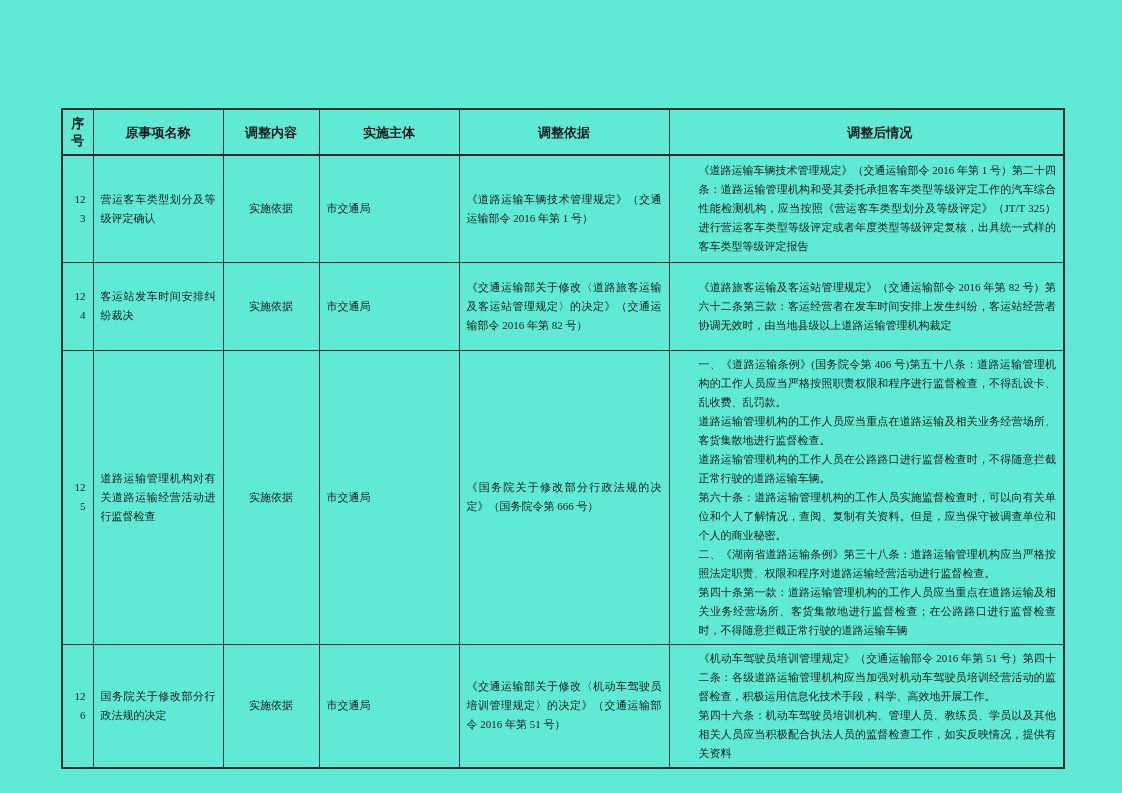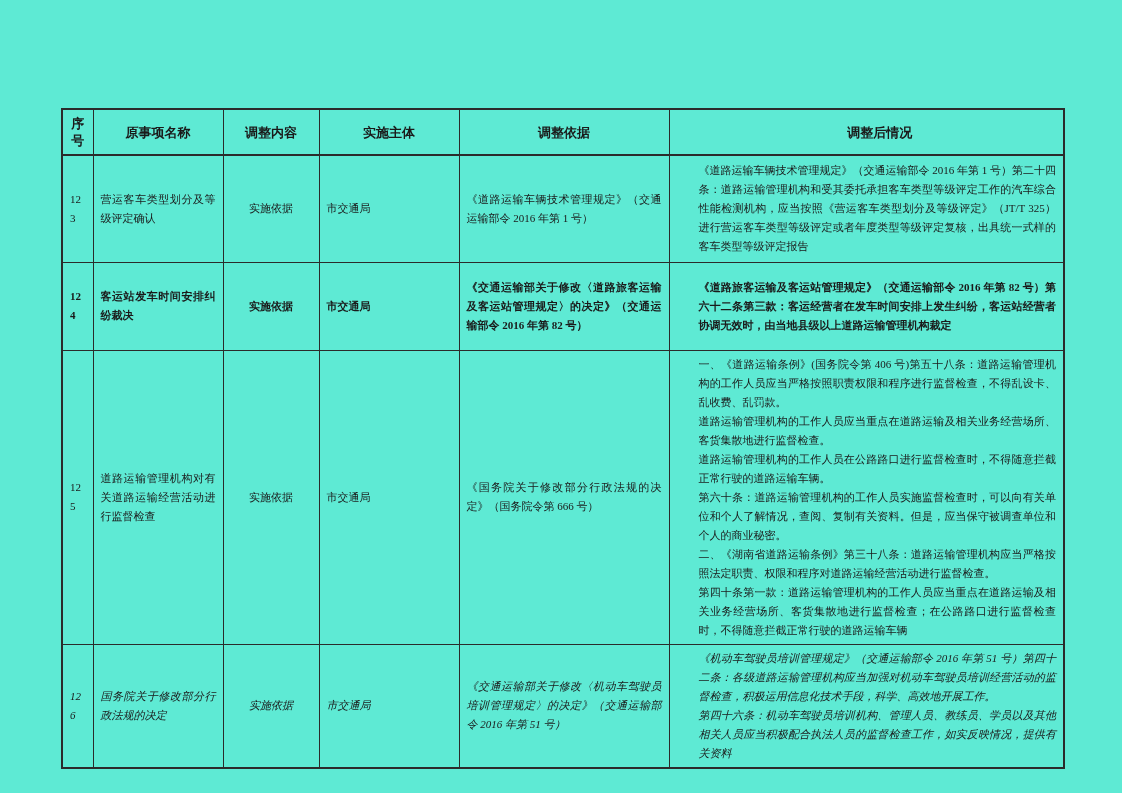--- a/index.html
+++ b/index.html
@@ -43,43 +43,43 @@
     line-height: 17px;
     padding: 2px;
     height: 40px;
     border-top-width: 2px;
     border-bottom-width: 2px;
   }
   table.doc-table th:first-child,
   table.doc-table td:first-child { border-left-width: 2px; }
   table.doc-table th:last-child,
   table.doc-table td:last-child { border-right-width: 2px; padding-left: 29px; }
-  tr.last-row td { border-bottom-width: 2px; font-style: italic; }
+  tr.last-row td { border-bottom-width: 2px; }
 
   col.c-seq   { width: 31px; }
   col.c-name  { width: 130px; }
   col.c-adj   { width: 96px; }
   col.c-impl  { width: 140px; }
   col.c-basis { width: 210px; }
   col.c-after { width: 395px; }
 
-  td.seq   { text-align: left; padding: 2px; }
+  td.seq   { text-align: right; padding: 2px; }
   td.name  { text-align: justify; text-justify: inter-character; }
   td.adj   { text-align: center; }
   td.impl  { }
   td.basis { text-align: justify; text-justify: inter-character; }
   td.after {
     text-align: justify;
     text-justify: inter-character;
     white-space: pre-line;
     line-height: 16px;
     padding: 3px 7px;
   }
   tr.row-123 { height: 107px; }
-  tr.row-124 { height: 88px; font-weight: bold; }
+  tr.row-124 { height: 88px; }
   tr.row-125 { height: 242px; }
   tr.row-126 { height: 98px; }
 
   .page-number {
     position: absolute;
     top: 705px;
     left: 0;
     width: 1122px;
     text-align: center;
     font-size: 13.5px;

